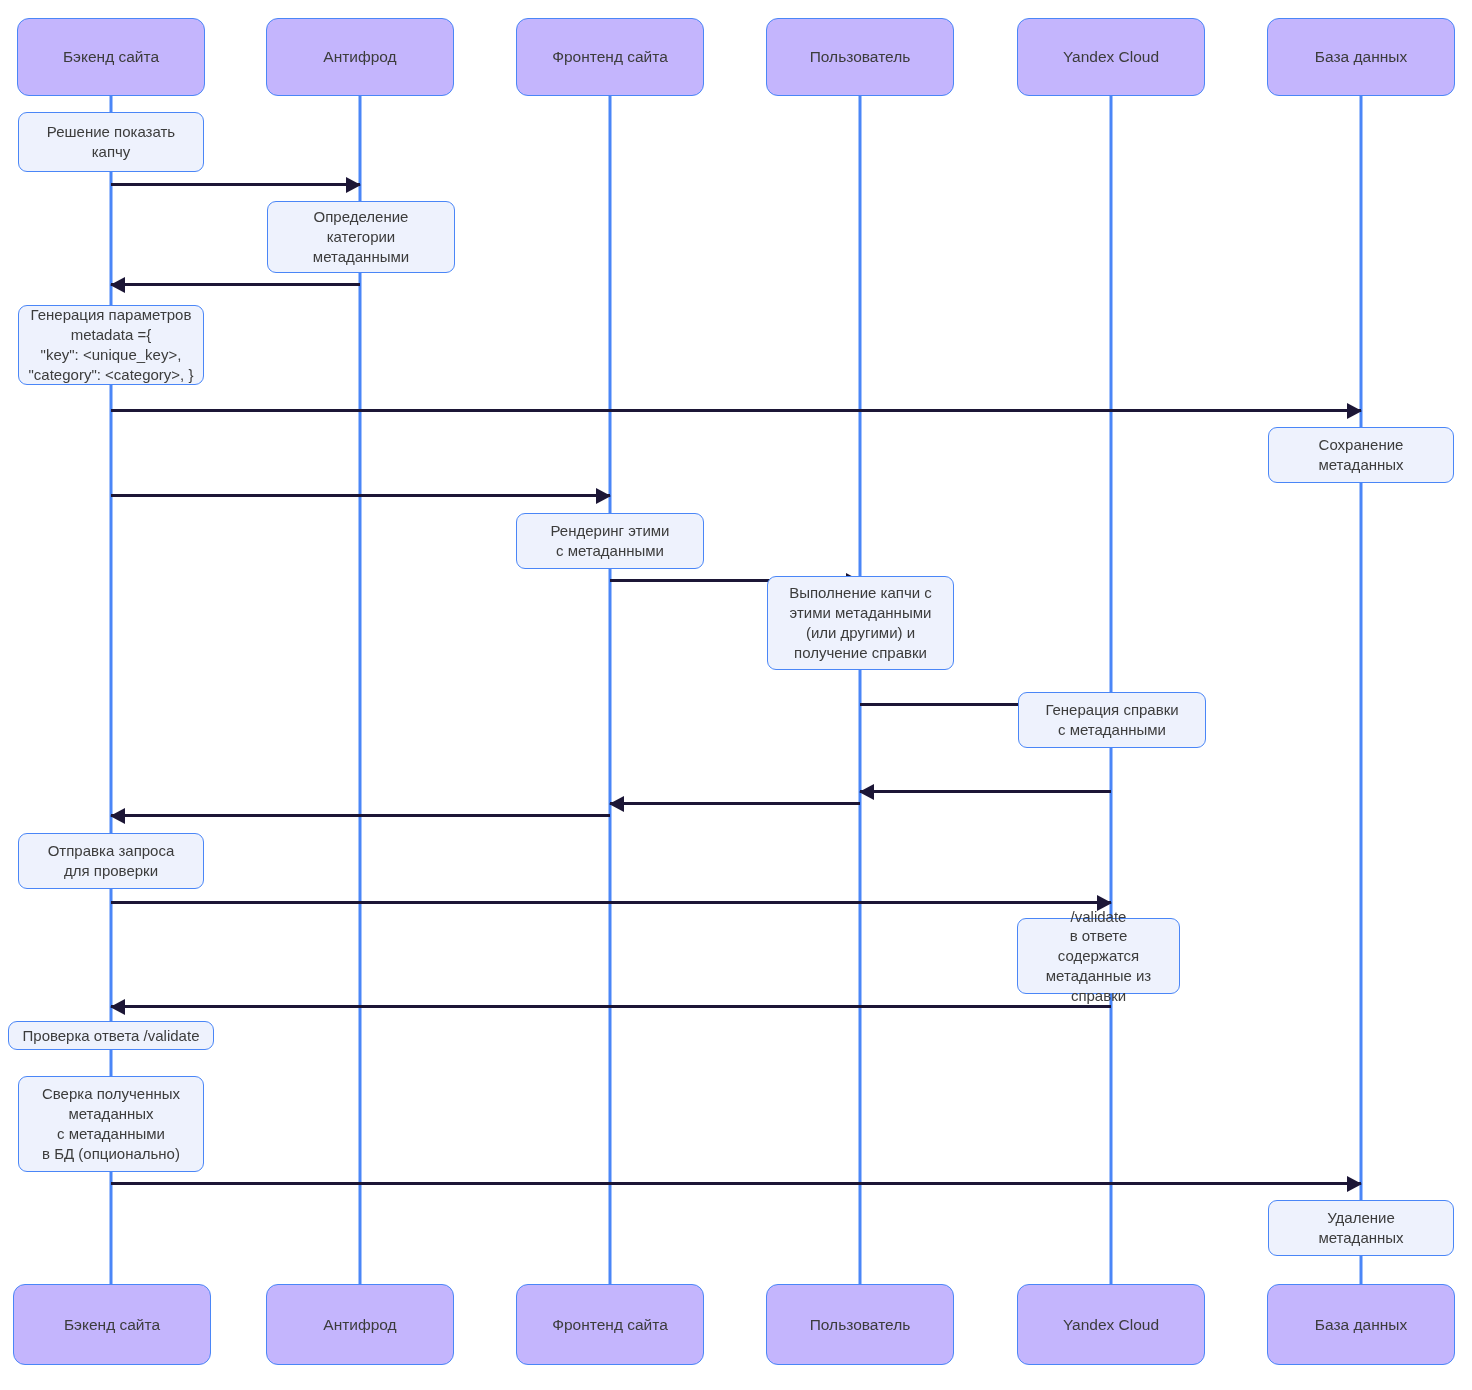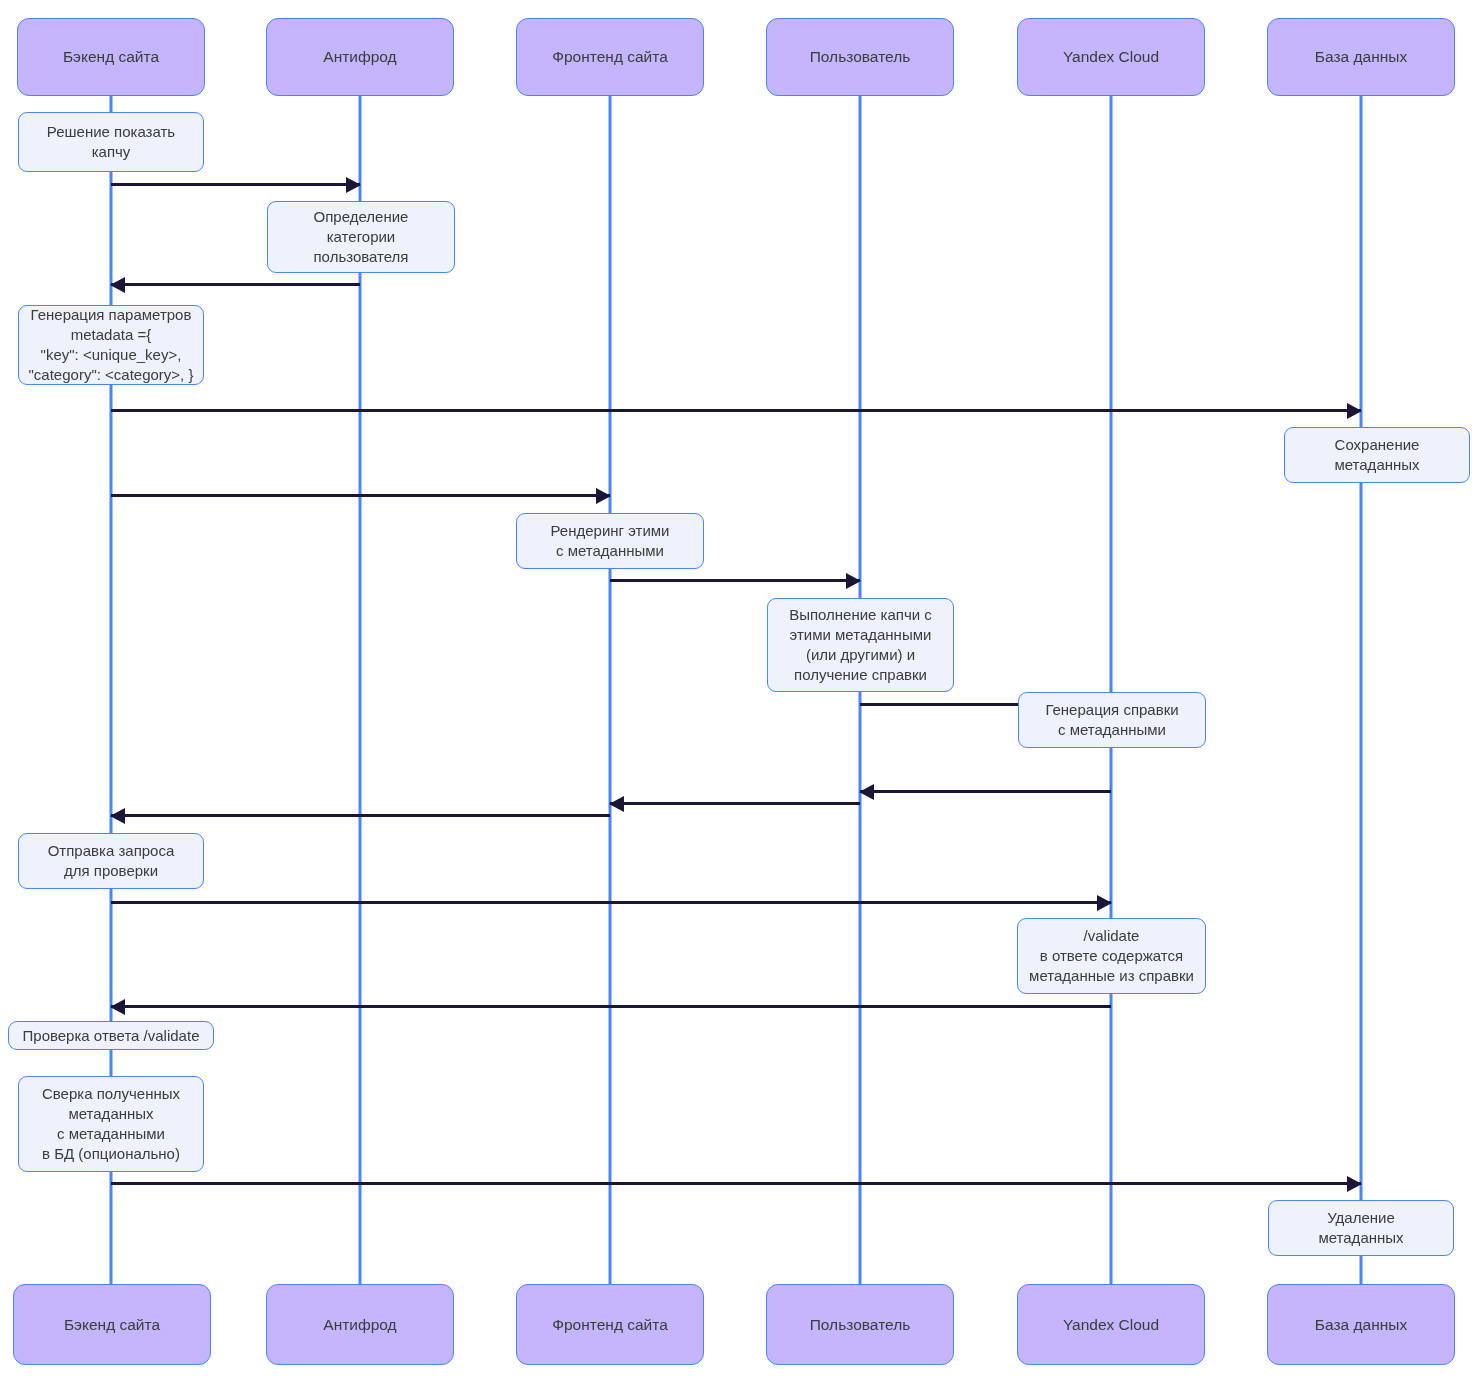--- a/index.html
+++ b/index.html
@@ -155,38 +155,38 @@
       </div>
       <div class="participant" style="left: 1267px; top: 1284px; width: 188px; height: 81px; border-color: rgb(74, 134, 247); color: rgb(60, 60, 60);">
         <span>База данных</span>
       </div>
     </div>
   <div id="notes-layer">
       <div class="note" style="left: 18px; top: 112px; width: 186px; height: 60px; background: rgb(238, 242, 253); border-color: rgb(74, 134, 247); color: rgb(60, 60, 60);"><span>Решение показать
 капчу</span></div>
       <div class="note" style="left: 267px; top: 201px; width: 188px; height: 72px; background: rgb(238, 242, 253); border-color: rgb(74, 134, 247); color: rgb(60, 60, 60);"><span>Определение
 категории
-пользователя</span></div>
+метаданными</span></div>
       <div class="note" style="left: 18px; top: 305px; width: 186px; height: 80px; background: rgb(238, 242, 253); border-color: rgb(74, 134, 247); color: rgb(60, 60, 60);"><span>Генерация параметров
 metadata ={
 "key": &lt;unique_key&gt;,
 "category": &lt;category&gt;, }</span></div>
-      <div class="note" style="left: 1268px; top: 427px; width: 186px; height: 56px; background: rgb(238, 242, 253); border-color: rgb(74, 134, 247); color: rgb(60, 60, 60); margin-left: 16px;"><span>Сохранение
+      <div class="note" style="left: 1268px; top: 427px; width: 186px; height: 56px; background: rgb(238, 242, 253); border-color: rgb(74, 134, 247); color: rgb(60, 60, 60);"><span>Сохранение
 метаданных</span></div>
       <div class="note" style="left: 516px; top: 513px; width: 188px; height: 56px; background: rgb(238, 242, 253); border-color: rgb(74, 134, 247); color: rgb(60, 60, 60);"><span>Рендеринг этими
 с метаданными</span></div>
-      <div class="note" style="left: 767px; top: 598px; width: 187px; height: 94px; background: rgb(238, 242, 253); border-color: rgb(74, 134, 247); color: rgb(60, 60, 60);"><span>Выполнение капчи с
+      <div class="note" style="left: 767px; top: 576px; width: 187px; height: 94px; background: rgb(238, 242, 253); border-color: rgb(74, 134, 247); color: rgb(60, 60, 60);"><span>Выполнение капчи с
 этими метаданными
 (или другими) и
 получение справки</span></div>
       <div class="note" style="left: 1018px; top: 692px; width: 188px; height: 56px; background: rgb(238, 242, 253); border-color: rgb(74, 134, 247); color: rgb(60, 60, 60);"><span>Генерация справки
 с метаданными</span></div>
       <div class="note" style="left: 18px; top: 833px; width: 186px; height: 56px; background: rgb(238, 242, 253); border-color: rgb(74, 134, 247); color: rgb(60, 60, 60);"><span>Отправка запроса
 для проверки</span></div>
-      <div class="note" style="left: 1017px; top: 918px; width: 189px; height: 76px; background: rgb(238, 242, 253); border-color: rgb(74, 134, 247); color: rgb(60, 60, 60);"><span>/validate
+      <div class="note" style="left: 1017px; top: 918px; width: 163px; height: 76px; background: rgb(238, 242, 253); border-color: rgb(74, 134, 247); color: rgb(60, 60, 60);"><span>/validate
 в ответе содержатся
 метаданные из справки</span></div>
       <div class="note" style="left: 8px; top: 1021px; width: 206px; height: 29px; background: rgb(238, 242, 253); border-color: rgb(74, 134, 247); color: rgb(60, 60, 60);"><span>Проверка ответа /validate</span></div>
       <div class="note" style="left: 18px; top: 1076px; width: 186px; height: 96px; background: rgb(238, 242, 253); border-color: rgb(74, 134, 247); color: rgb(60, 60, 60);"><span>Сверка полученных
 метаданных
 с метаданными
 в БД (опционально)</span></div>
       <div class="note" style="left: 1268px; top: 1200px; width: 186px; height: 56px; background: rgb(238, 242, 253); border-color: rgb(74, 134, 247); color: rgb(60, 60, 60);"><span>Удаление
 метаданных</span></div>
     </div>

